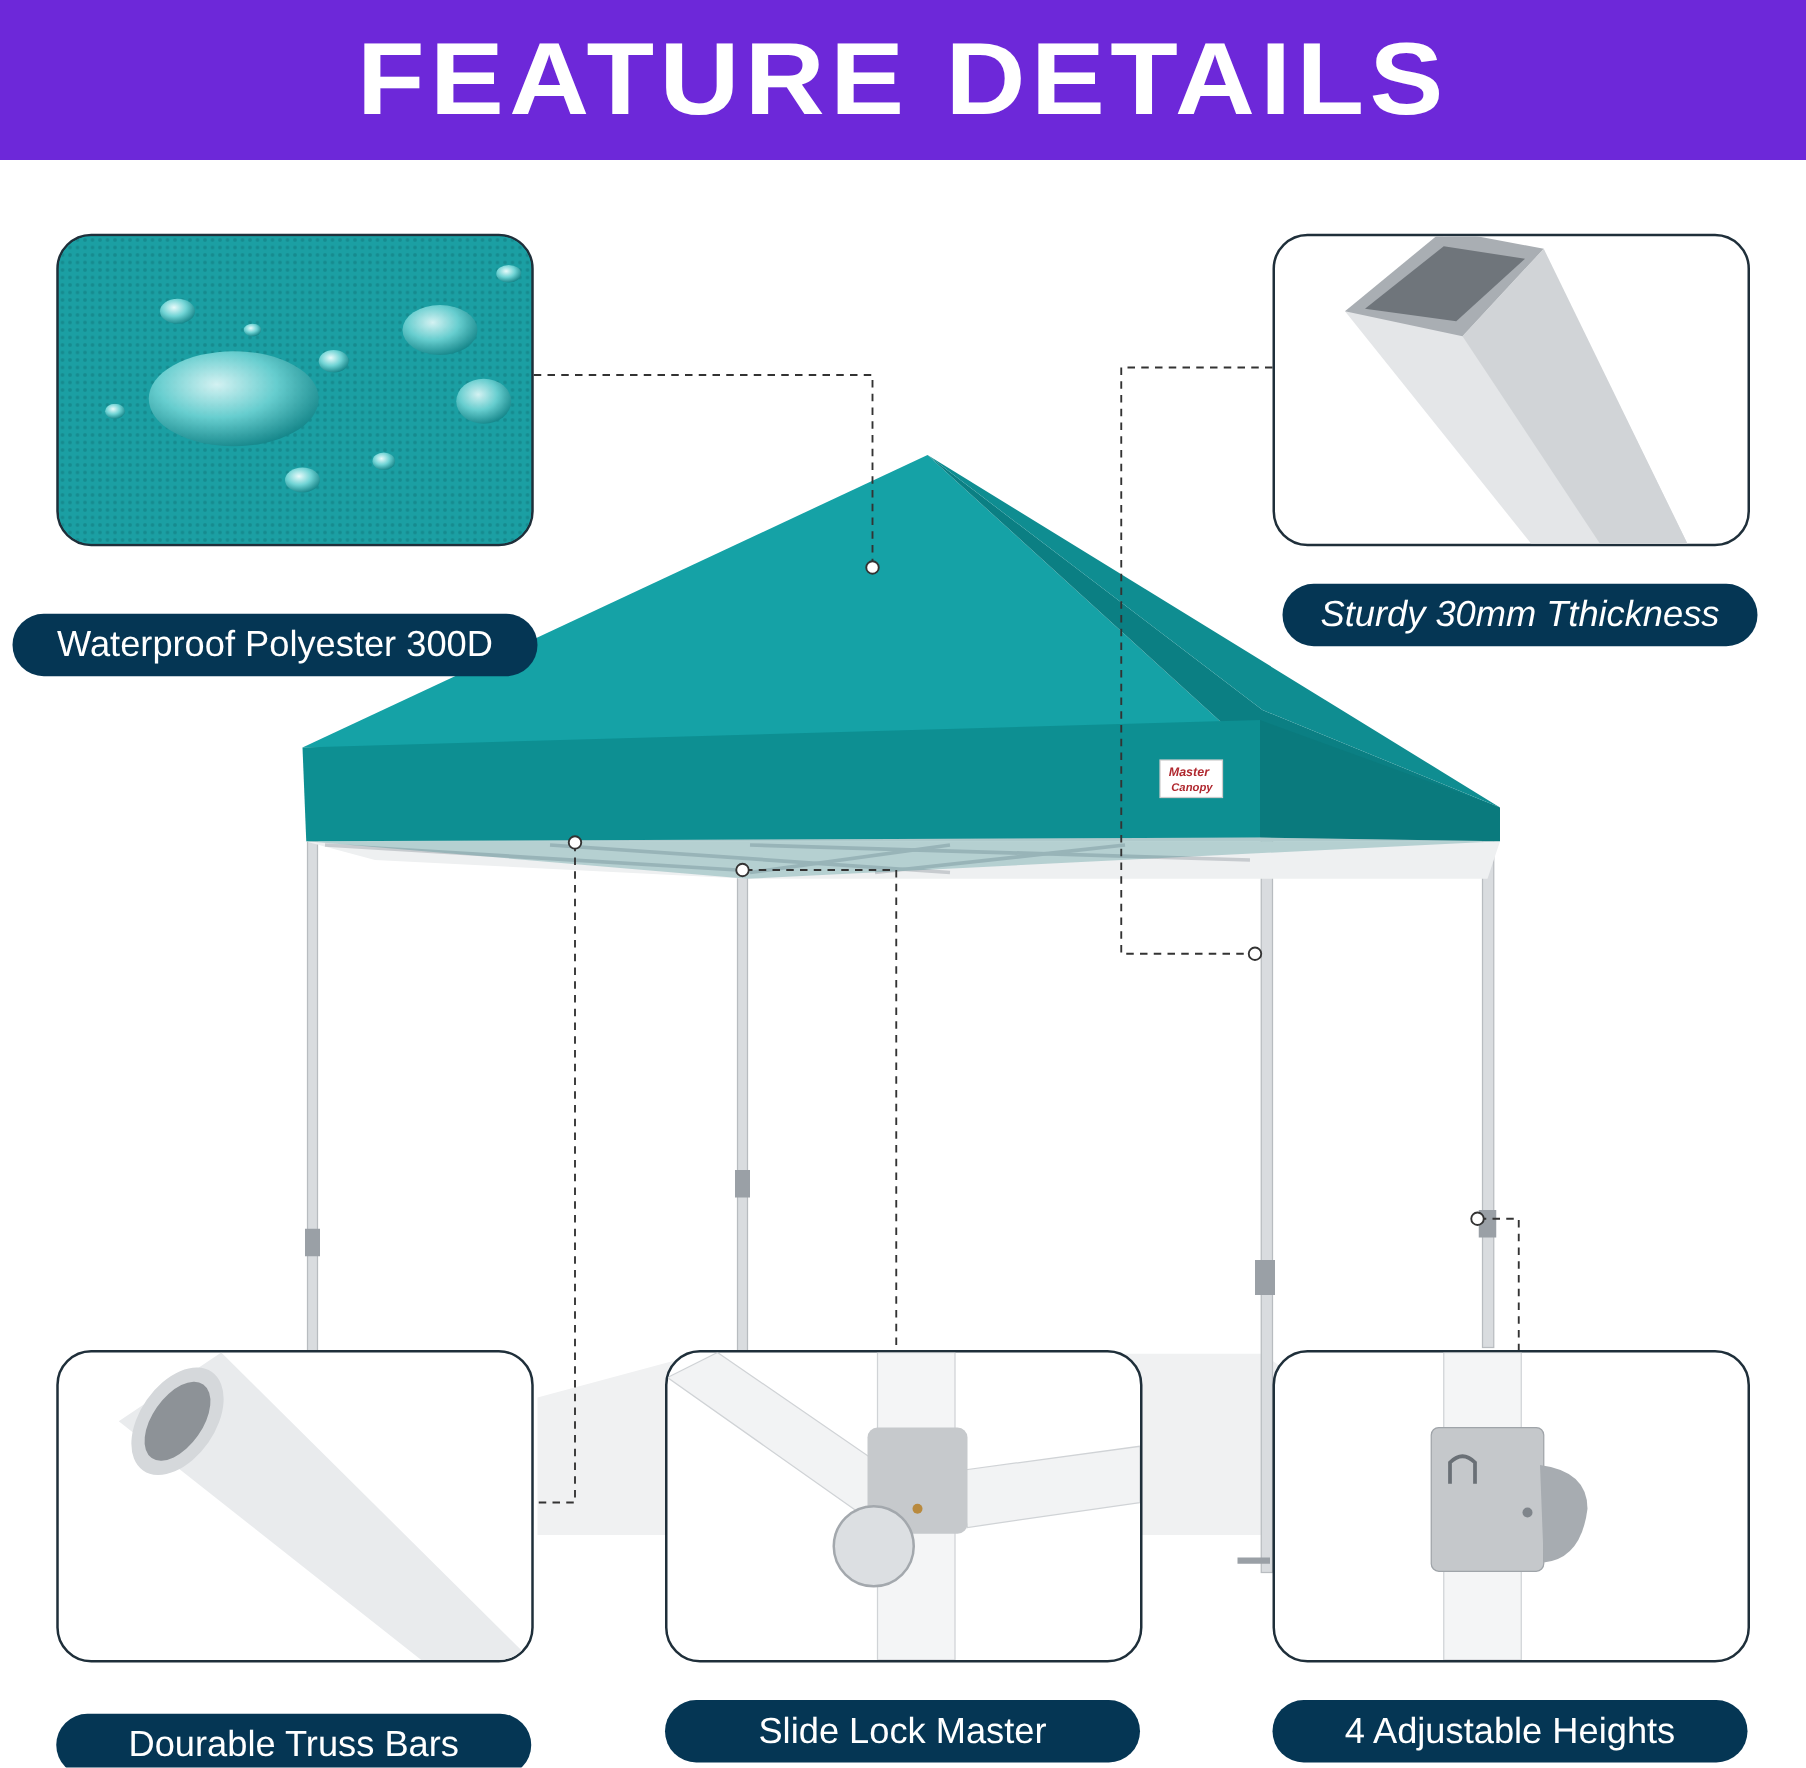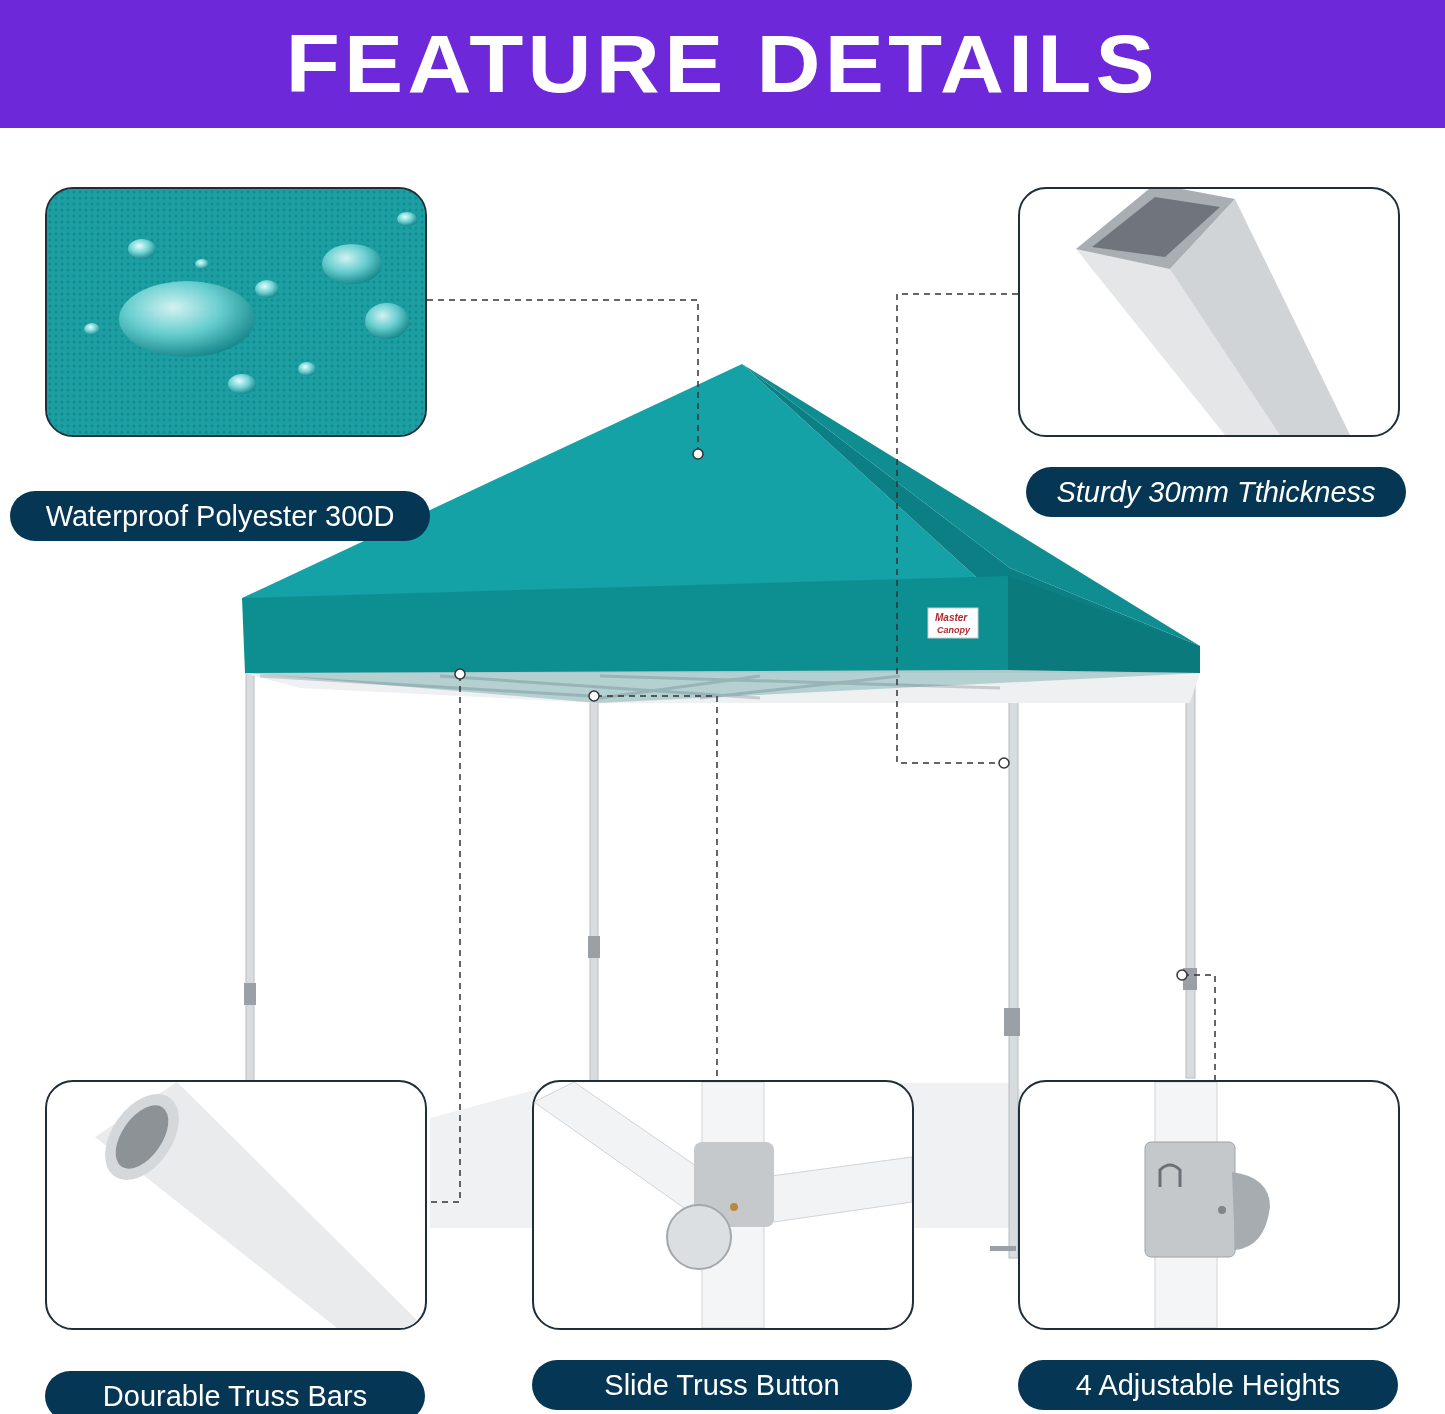--- a/index.html
+++ b/index.html
@@ -140,21 +140,21 @@
 <div class="panel" style="left:532px;top:1080px;width:378px;height:246px;">
   <svg width="378" height="246">
     <rect x="168" y="0" width="62" height="246" fill="#f4f5f6" stroke="#d0d3d6"></rect>
     <polygon points="0,20 40,0 200,110 170,140" fill="#f2f3f4" stroke="#d0d3d6"></polygon>
     <polygon points="230,95 378,75 378,120 240,140" fill="#f2f3f4" stroke="#d0d3d6"></polygon>
     <rect x="160" y="60" width="80" height="85" rx="8" fill="#c6c9cc"></rect>
     <circle cx="165" cy="155" r="32" fill="#dcdfe2" stroke="#a3a8ad" stroke-width="2"></circle>
     <circle cx="200" cy="125" r="4" fill="#b98a3e"></circle>
   </svg>
 </div>
-<div class="pill" style="left:532px;top:1360px;width:380px;">Slide Truss Button</div>
+<div class="pill" style="left:532px;top:1360px;width:380px;">Slide Lock Master</div>
 
 <div class="panel" style="left:1018px;top:1080px;width:378px;height:246px;">
   <svg width="378" height="246">
     <rect x="135" y="0" width="62" height="246" fill="#f4f5f6" stroke="#d0d3d6"></rect>
     <rect x="125" y="60" width="90" height="115" rx="6" fill="#c5c8cb" stroke="#9fa4a9"></rect>
     <path d="M140,105 L140,88 Q150,78 160,88 L160,105" fill="none" stroke="#6a7076" stroke-width="3"></path>
     <path d="M212,90 Q250,95 250,125 Q245,165 215,168 Z" fill="#a7acb1"></path>
     <circle cx="202" cy="128" r="4" fill="#7f858b"></circle>
   </svg>
 </div>

